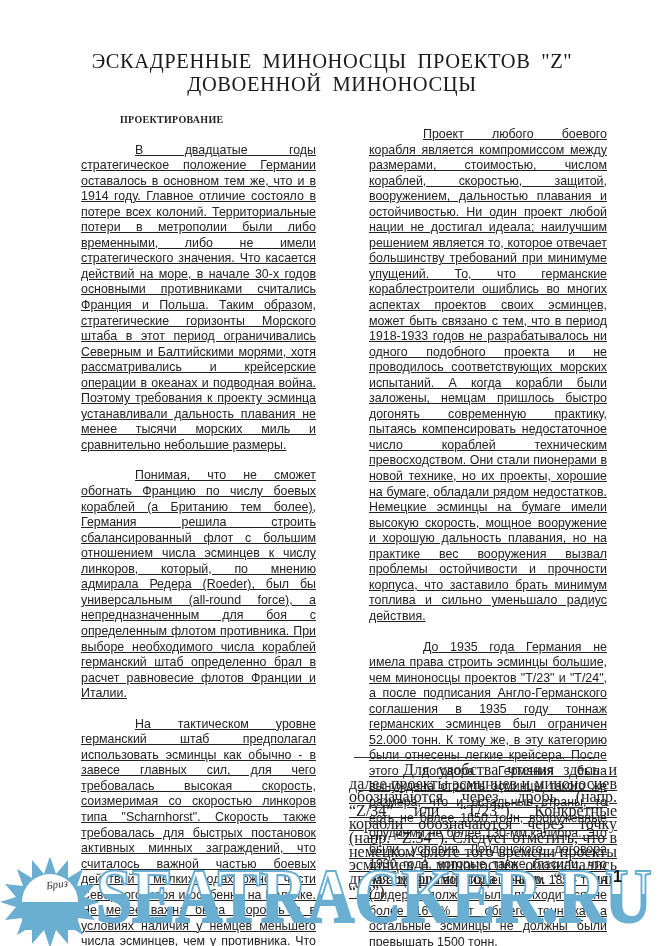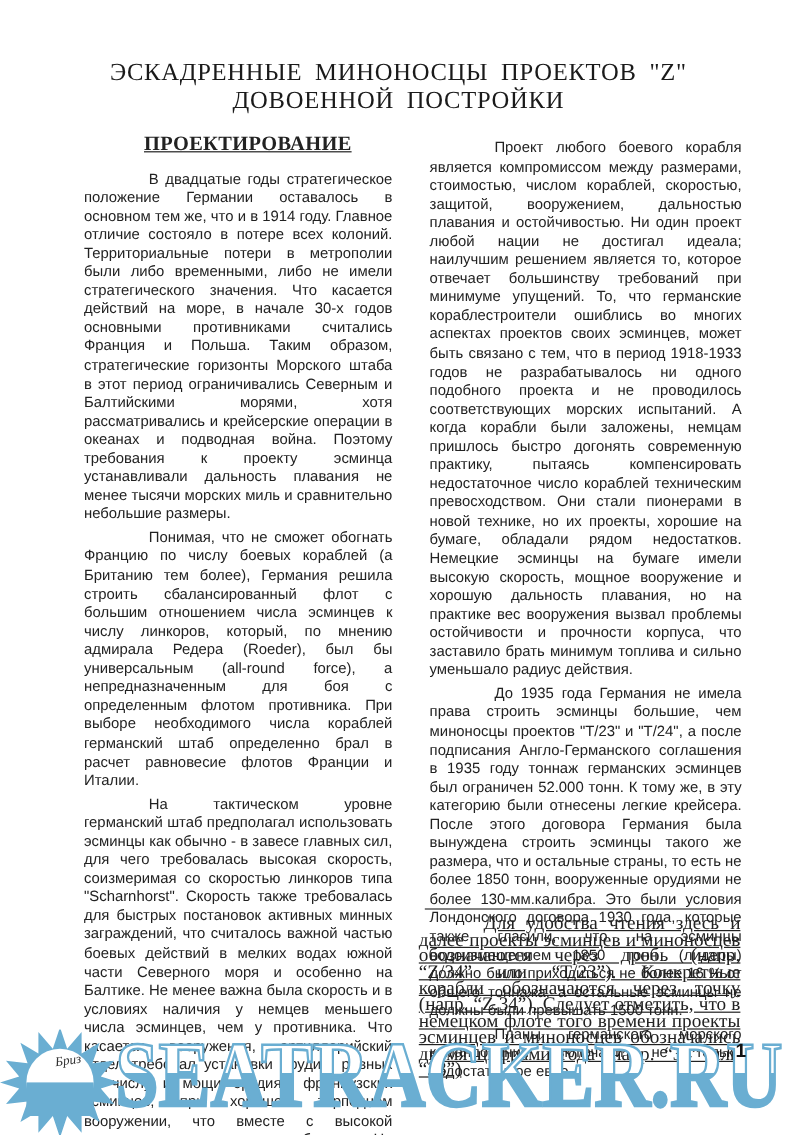--- a/index.html
+++ b/index.html
@@ -14,24 +14,24 @@
   .col {
     position: absolute; top: 112px;
     font-family: "Liberation Sans", sans-serif;
     font-size: 12.4px; line-height: 15.55px; color: #222;
     text-align: justify; hyphens: manual;
   }
   .col.left { left: 66px; width: 265px; }
   .col.right { left: 354px; width: 268px; top: 112px; }
   .section-head {
     font-family: "Liberation Serif", serif; font-weight: bold;
-    font-size: 17px; text-align: center; letter-spacing: 0.3px;
-    margin: 0 0 14px 0; padding-left: 30px; text-align: left; padding-left: 54px; text-decoration: underline;
+    font-size: 10px; text-align: center; letter-spacing: 0.3px;
+    margin: 0 0 14px 0; padding-left: 30px; text-align: left; padding-left: 54px;
   }
-  .col p { margin: 4px; text-indent: 54px; }
+  .col p { margin: 15px; text-indent: 54px; text-decoration: underline; }
   .footnote-rule {
     position: absolute; left: 354px; top: 757px; width: 245px; height: 0;
     border-top: 1px solid #333;
   }
   .footnote {
     position: absolute; left: 349px; top: 763px; width: 268px;
     font-family: "Liberation Serif", serif; font-size: 16px; line-height: 13.6px;
     color: #222; text-align: justify; text-decoration: underline;
   }
   .footnote p { margin: 0; text-indent: 54px; }
@@ -50,21 +50,21 @@
     position: absolute; left: 96px; top: 2px; width: 560px; height: 72px;
   }
 </style>
 </head>
 <body>
 
 <div class="page">
 
   <div class="title">
     <div>ЭСКАДРЕННЫЕ МИНОНОСЦЫ ПРОЕКТОВ "Z"</div>
-    <div>ДОВОЕННОЙ ПОСТРОЙКИ</div>
+    <div>ДОВОЕННОЙ МИНОНОСЦЫ</div>
   </div>
 
   <div class="col left">
     <div class="section-head">ПРОЕКТИРОВАНИЕ</div>
     <p>В двадцатые годы стратегическое положение Германии оставалось в основном тем же, что и в 1914 году. Главное отличие состояло в потере всех колоний. Территориальные потери в метрополии были либо временными, либо не имели стратегического значения. Что касается действий на море, в начале 30-х годов основными противниками считались Франция и Польша. Таким образом, стратегические горизонты Морского штаба в этот период ограничивались Северным и Балтийскими морями, хотя рассматривались и крейсерские операции в океанах и подводная война. Поэтому требования к проекту эсминца устанавливали дальность плавания не менее тысячи морских миль и сравнительно небольшие размеры.</p>
     <p>Понимая, что не сможет обогнать Францию по числу боевых кораблей (а Британию тем более), Германия решила строить сбалансированный флот с большим отношением числа эсминцев к числу линкоров, который, по мнению адмирала Редера (Roeder), был бы универсальным (all-round force), а непредназначенным для боя с определенным флотом противника. При выборе необходимого числа кораблей германский штаб определенно брал в расчет равновесие флотов Франции и Италии.</p>
     <p>На тактическом уровне германский штаб предполагал использовать эсминцы как обычно - в завесе главных сил, для чего требовалась высокая скорость, соизмеримая со скоростью линкоров типа "Scharnhorst". Скорость также требовалась для быстрых постановок активных минных заграждений, что считалось важной частью боевых действий в мелких водах южной части Северного моря и особенно на Балтике. Не менее важна была скорость и в условиях наличия у немцев меньшего числа эсминцев, чем у противника. Что касается вооружения, артиллерийский отдел требовал установки орудий, равных по числу и мощи орудиям французских эсминцев, при хорошем торпедном вооружении, что вместе с высокой скоростью давало грозную комбинацию. Но эти эсминцы не могли действовать в суровых условиях Атлантики, так как при определении требуемой мореходности рассматривались в основном условия Балтики.</p>
   </div>
 
   <div class="col right">

